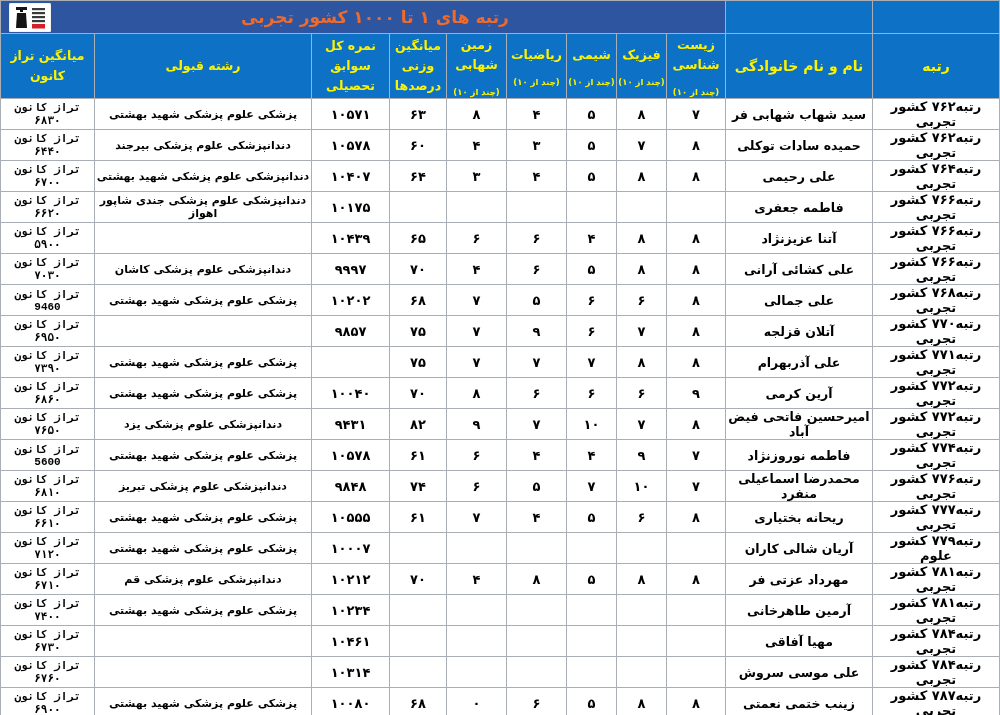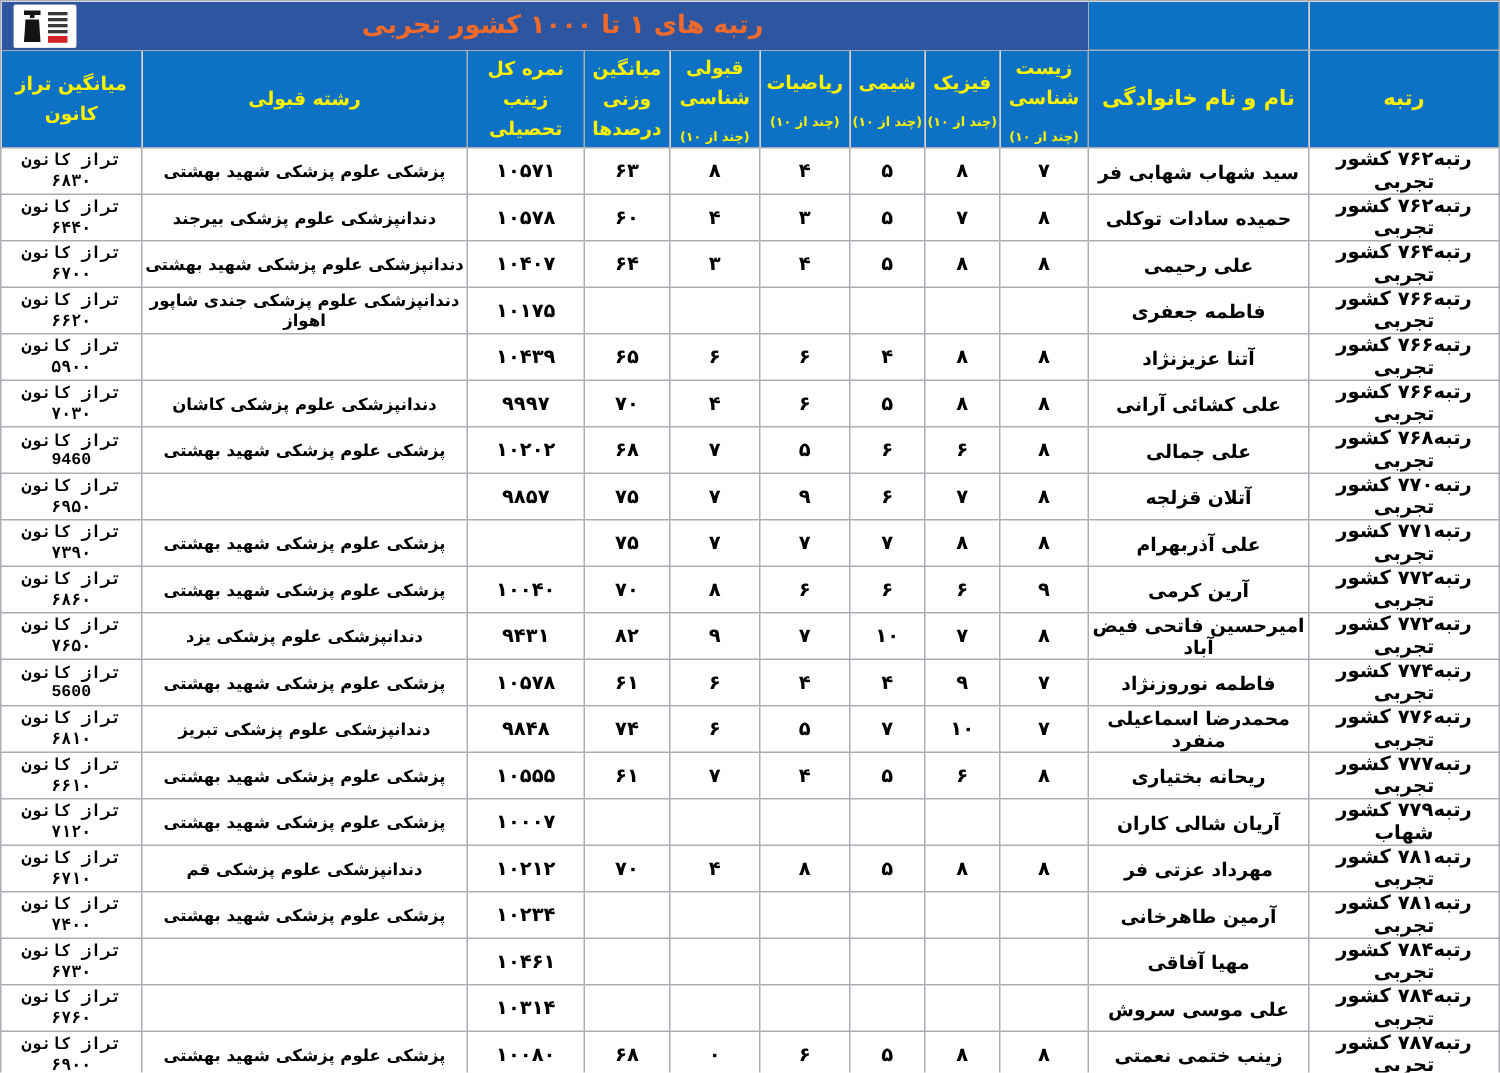--- a/index.html
+++ b/index.html
@@ -111,28 +111,28 @@
         </th>
         <th>
           <div class="h-label">شیمی</div>
           <div class="h-sub">(چند از ۱۰)</div>
         </th>
         <th>
           <div class="h-label">ریاضیات</div>
           <div class="h-sub">(چند از ۱۰)</div>
         </th>
         <th>
-          <div class="h-label">قبولی شناسی</div>
+          <div class="h-label">زمین شهابی</div>
           <div class="h-sub">(چند از ۱۰)</div>
         </th>
         <th>
           <div class="h-label">میانگین وزنی درصدها</div>
         </th>
         <th>
-          <div class="h-label">نمره کل زینب تحصیلی</div>
+          <div class="h-label">نمره کل سوابق تحصیلی</div>
         </th>
         <th>
           <div class="h-label">رشته قبولی</div>
         </th>
         <th>
           <div class="h-label">میانگین تراز کانون</div>
         </th>
       </tr>
     </thead>
 
@@ -313,21 +313,21 @@
           <td class="cell-physics">۶</td>
           <td class="cell-chemistry">۵</td>
           <td class="cell-math">۴</td>
           <td class="cell-geology">۷</td>
           <td class="cell-weighted_avg">۶۱</td>
           <td class="cell-total_record">۱۰۵۵۵</td>
           <td class="cell-major">پزشکی علوم پزشکی شهید بهشتی</td>
           <td class="cell-kanoon_avg">تراز کانون ۶۶۱۰</td>
         </tr>
         <tr>
-          <td class="cell-rank">رتبه۷۷۹ کشور شهاب</td>
+          <td class="cell-rank">رتبه۷۷۹ کشور علوم</td>
           <td class="cell-name">آریان شالی کاران</td>
           <td class="cell-biology"></td>
           <td class="cell-physics"></td>
           <td class="cell-chemistry"></td>
           <td class="cell-math"></td>
           <td class="cell-geology"></td>
           <td class="cell-weighted_avg"></td>
           <td class="cell-total_record">۱۰۰۰۷</td>
           <td class="cell-major">پزشکی علوم پزشکی شهید بهشتی</td>
           <td class="cell-kanoon_avg">تراز کانون ۷۱۲۰</td>

